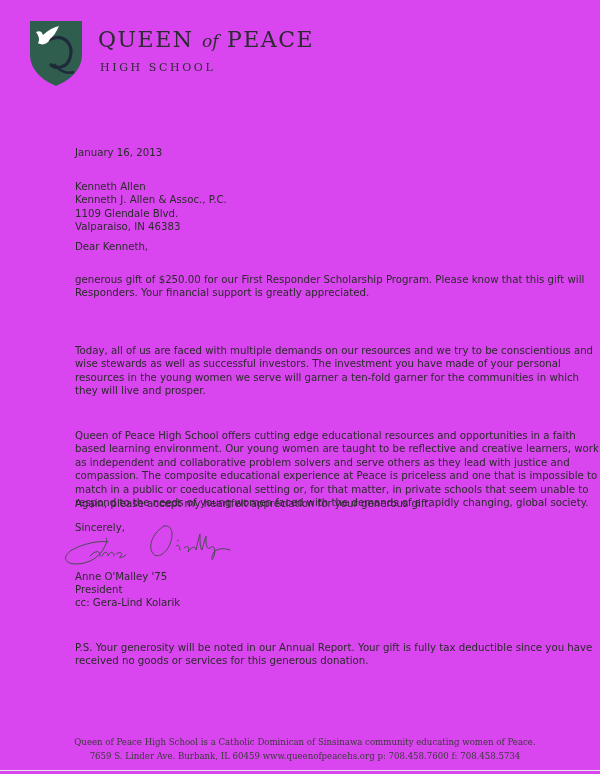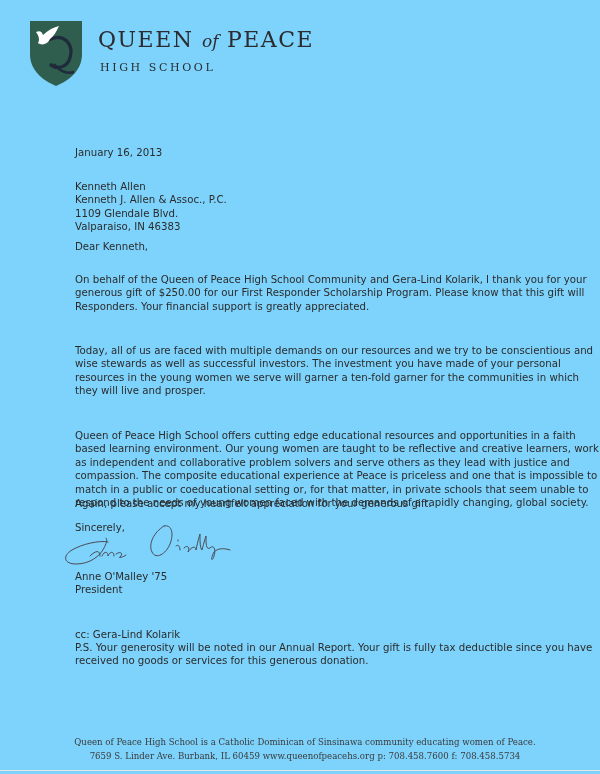--- a/index.html
+++ b/index.html
@@ -1,20 +1,20 @@
 <!DOCTYPE html>
 <html><head>
   <meta charset="utf-8">
   <style>
     html, body { margin: 0; padding: 0; }
     body {
       width: 600px; height: 774px; background: #ffffff; position: relative; overflow: hidden;
       font-family: "DejaVu Sans", sans-serif; color: #2a2a2a;
     }
-    .page { position: absolute; inset: 0; background: #7dd3fc; }
+    .page { position: absolute; inset: 0; background: #d946ef; }
     .crest { position: absolute; left: 28px; top: 18px; width: 56px; height: 70px; }
     .school-name {
       position: absolute; left: 98px; top: 27px;
       font-family: "DejaVu Serif", serif; font-size: 22px; letter-spacing: 1.5px; color: #2b2b30;
     }
     .school-name .of { font-style: italic; font-size: 17px; letter-spacing: 0; }
     .school-sub {
       position: absolute; left: 100px; top: 61px;
       font-family: "DejaVu Serif", serif; font-size: 11px; letter-spacing: 2.6px; color: #2b2b30;
     }
@@ -22,21 +22,21 @@
     .line { display: block; white-space: nowrap; }
     .date { top: 146px; }
     .address { top: 180px; }
     .salutation { top: 240px; }
     .p1 { top: 273px; }
     .p2 { top: 344px; }
     .p3 { top: 429px; }
     .p4 { top: 497px; }
     .closing { top: 521px; }
     .sig-name { top: 570px; }
-    .cc { top: 628px; }
+    .cc { top: 596px; }
     .ps { top: 641px; }
     .signature { position: absolute; left: 60px; top: 520px; width: 210px; height: 55px; }
     .footer {
       position: absolute; left: 70px; width: 470px; top: 735px;
       font-family: "DejaVu Serif", serif; font-size: 8.6px; line-height: 14px; color: #3a3a3a; text-align: center;
     }
     .footer .row2 span { }
     .footer .row2 span:last-child { margin-right: 0; }
     .bottom-edge { position: absolute; left: 0; right: 0; top: 770px; height: 1px; background: #e6e6e6; }
   </style>
@@ -64,21 +64,20 @@
   <div class="body-text address">
     <span class="line">Kenneth Allen</span>
     <span class="line">Kenneth J. Allen &amp; Assoc., P.C.</span>
     <span class="line">1109 Glendale Blvd.</span>
     <span class="line">Valparaiso, IN 46383</span>
   </div>
 
   <div class="body-text salutation">Dear Kenneth,</div>
 
   <div class="body-text p1">
-    <span class="line">On behalf of the Queen of Peace High School Community and Gera-Lind Kolarik, I thank you for your</span>
     <span class="line">generous gift of $250.00 for our First Responder Scholarship Program.  Please know that this gift will</span>
     <span class="line">Responders.  Your financial support is greatly appreciated.</span>
   </div>
 
   <div class="body-text p2">
     <span class="line">Today, all of us are faced with multiple demands on our resources and we try to be conscientious and</span>
     <span class="line">wise stewards as well as successful investors.  The investment you have made of your personal</span>
     <span class="line">resources in the young women we serve will garner a ten-fold garner for the communities in which</span>
     <span class="line">they will live and prosper.</span>
   </div>

